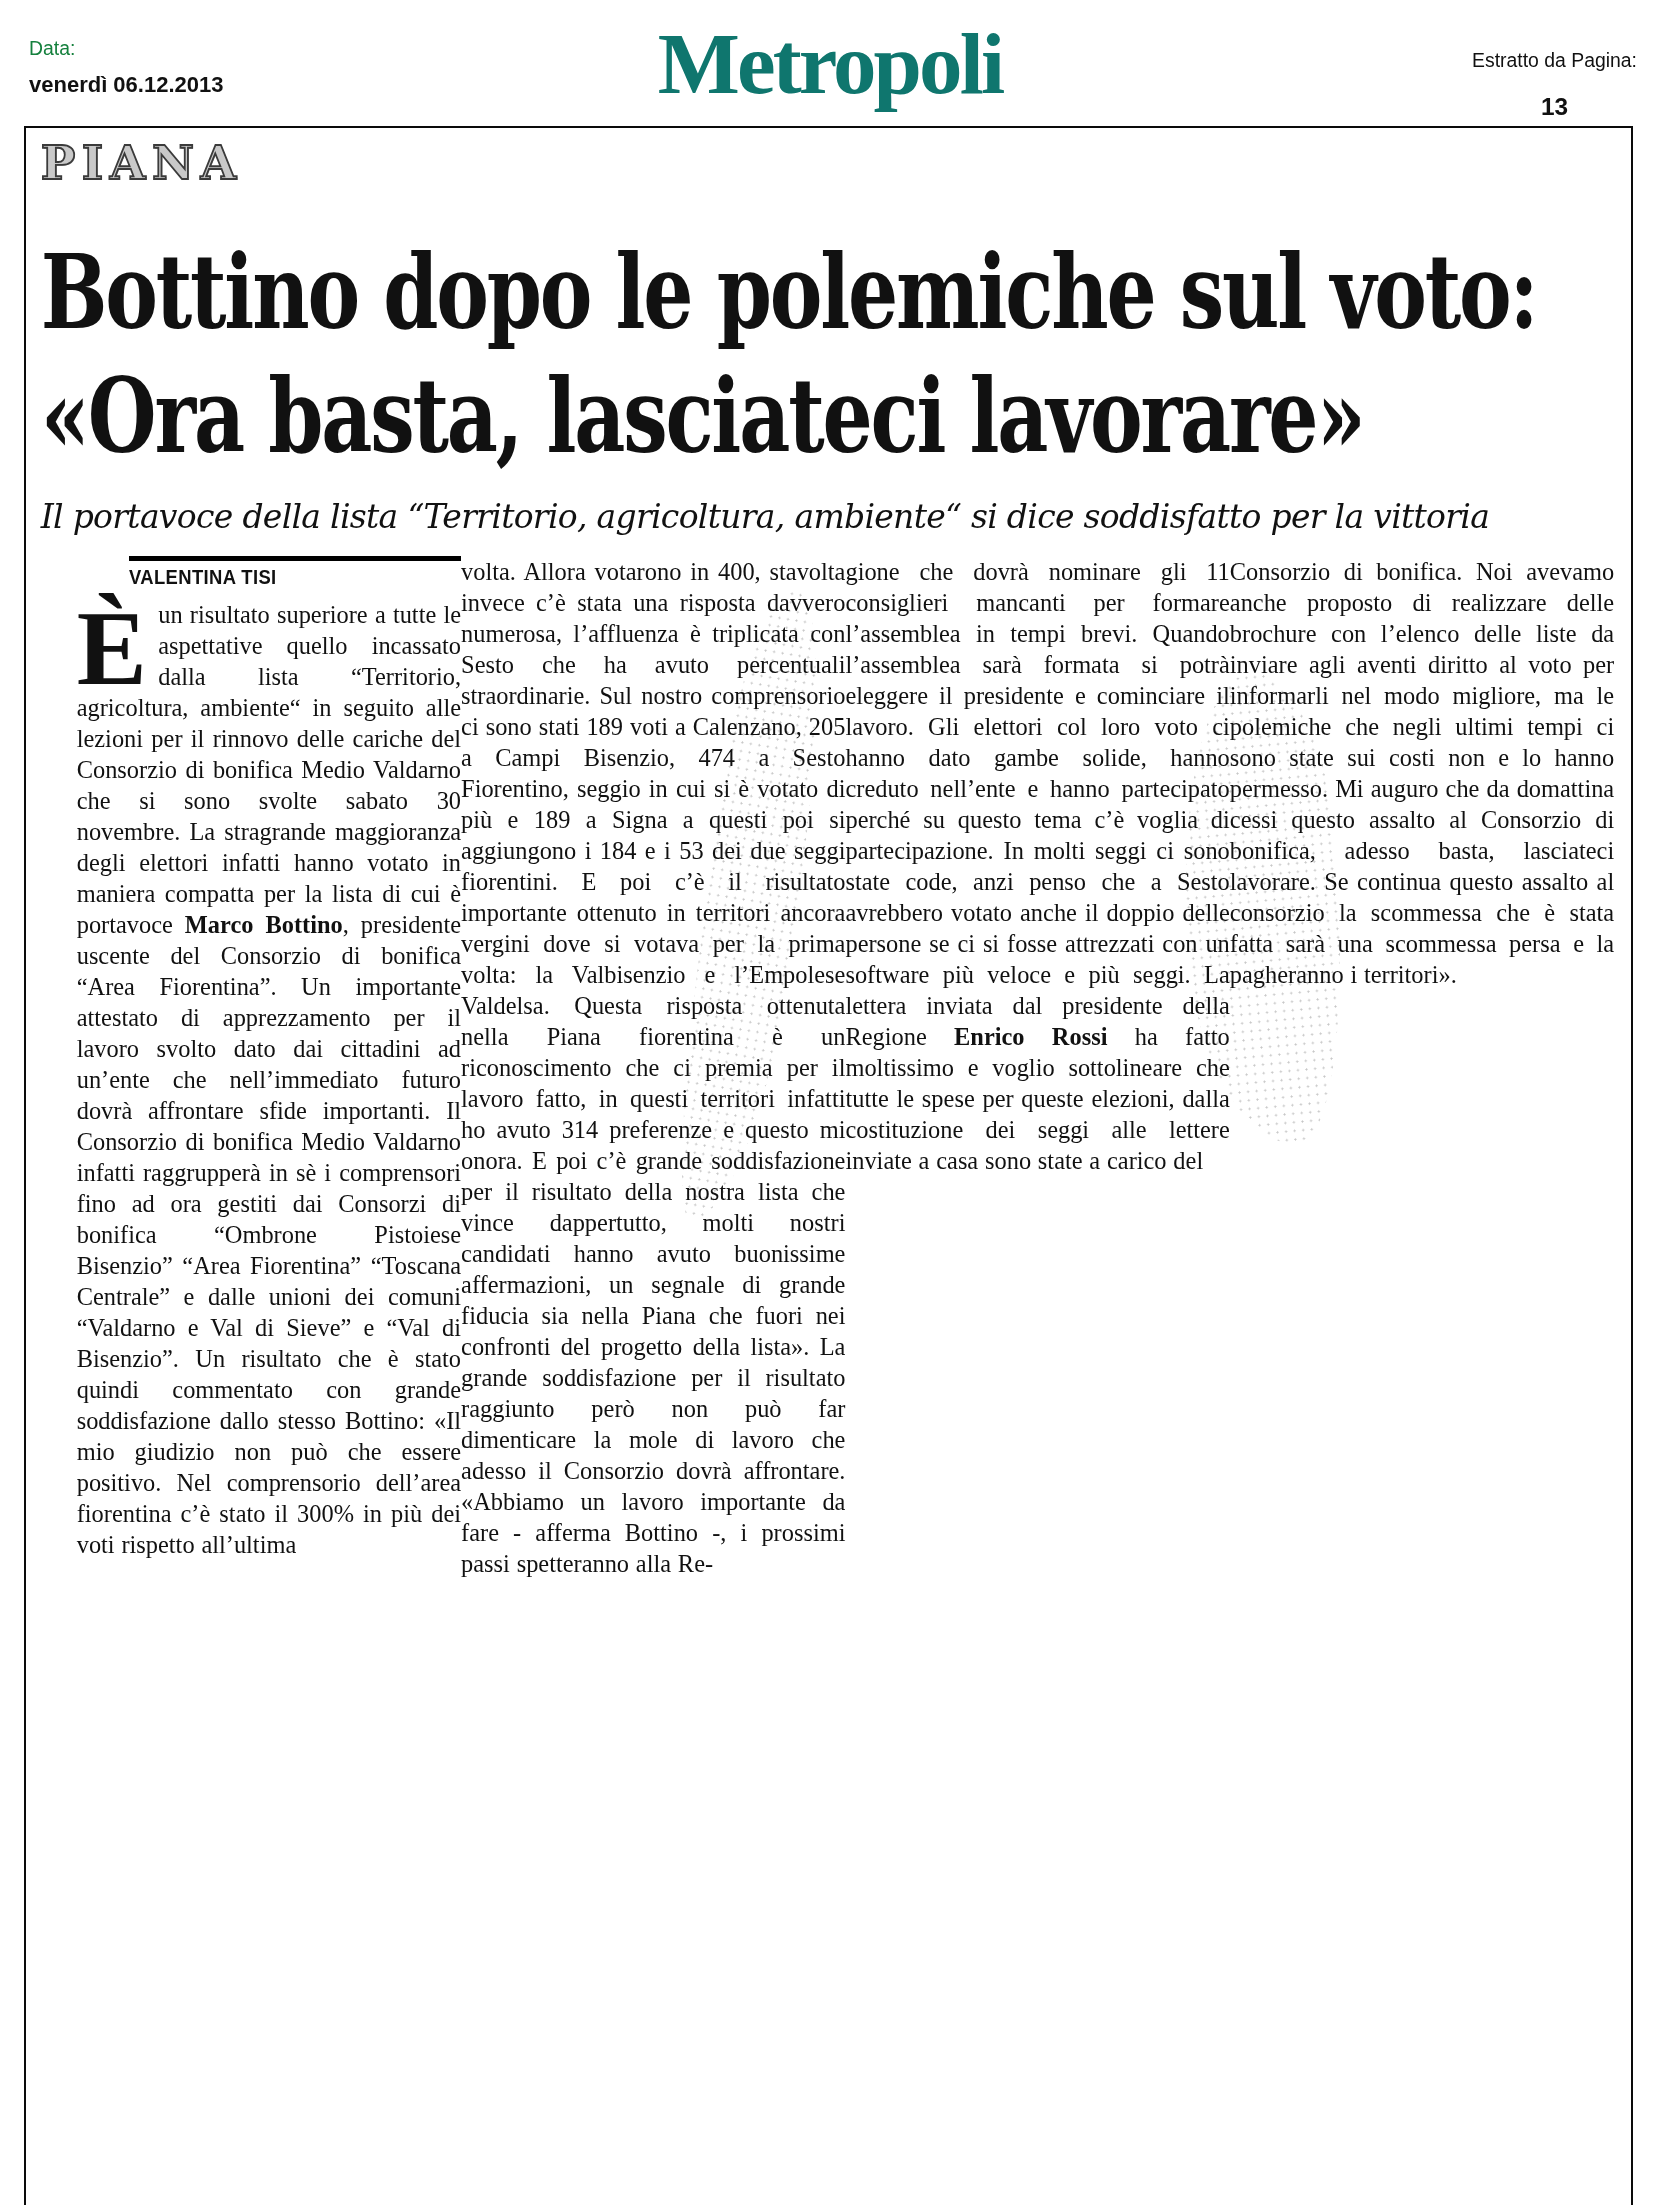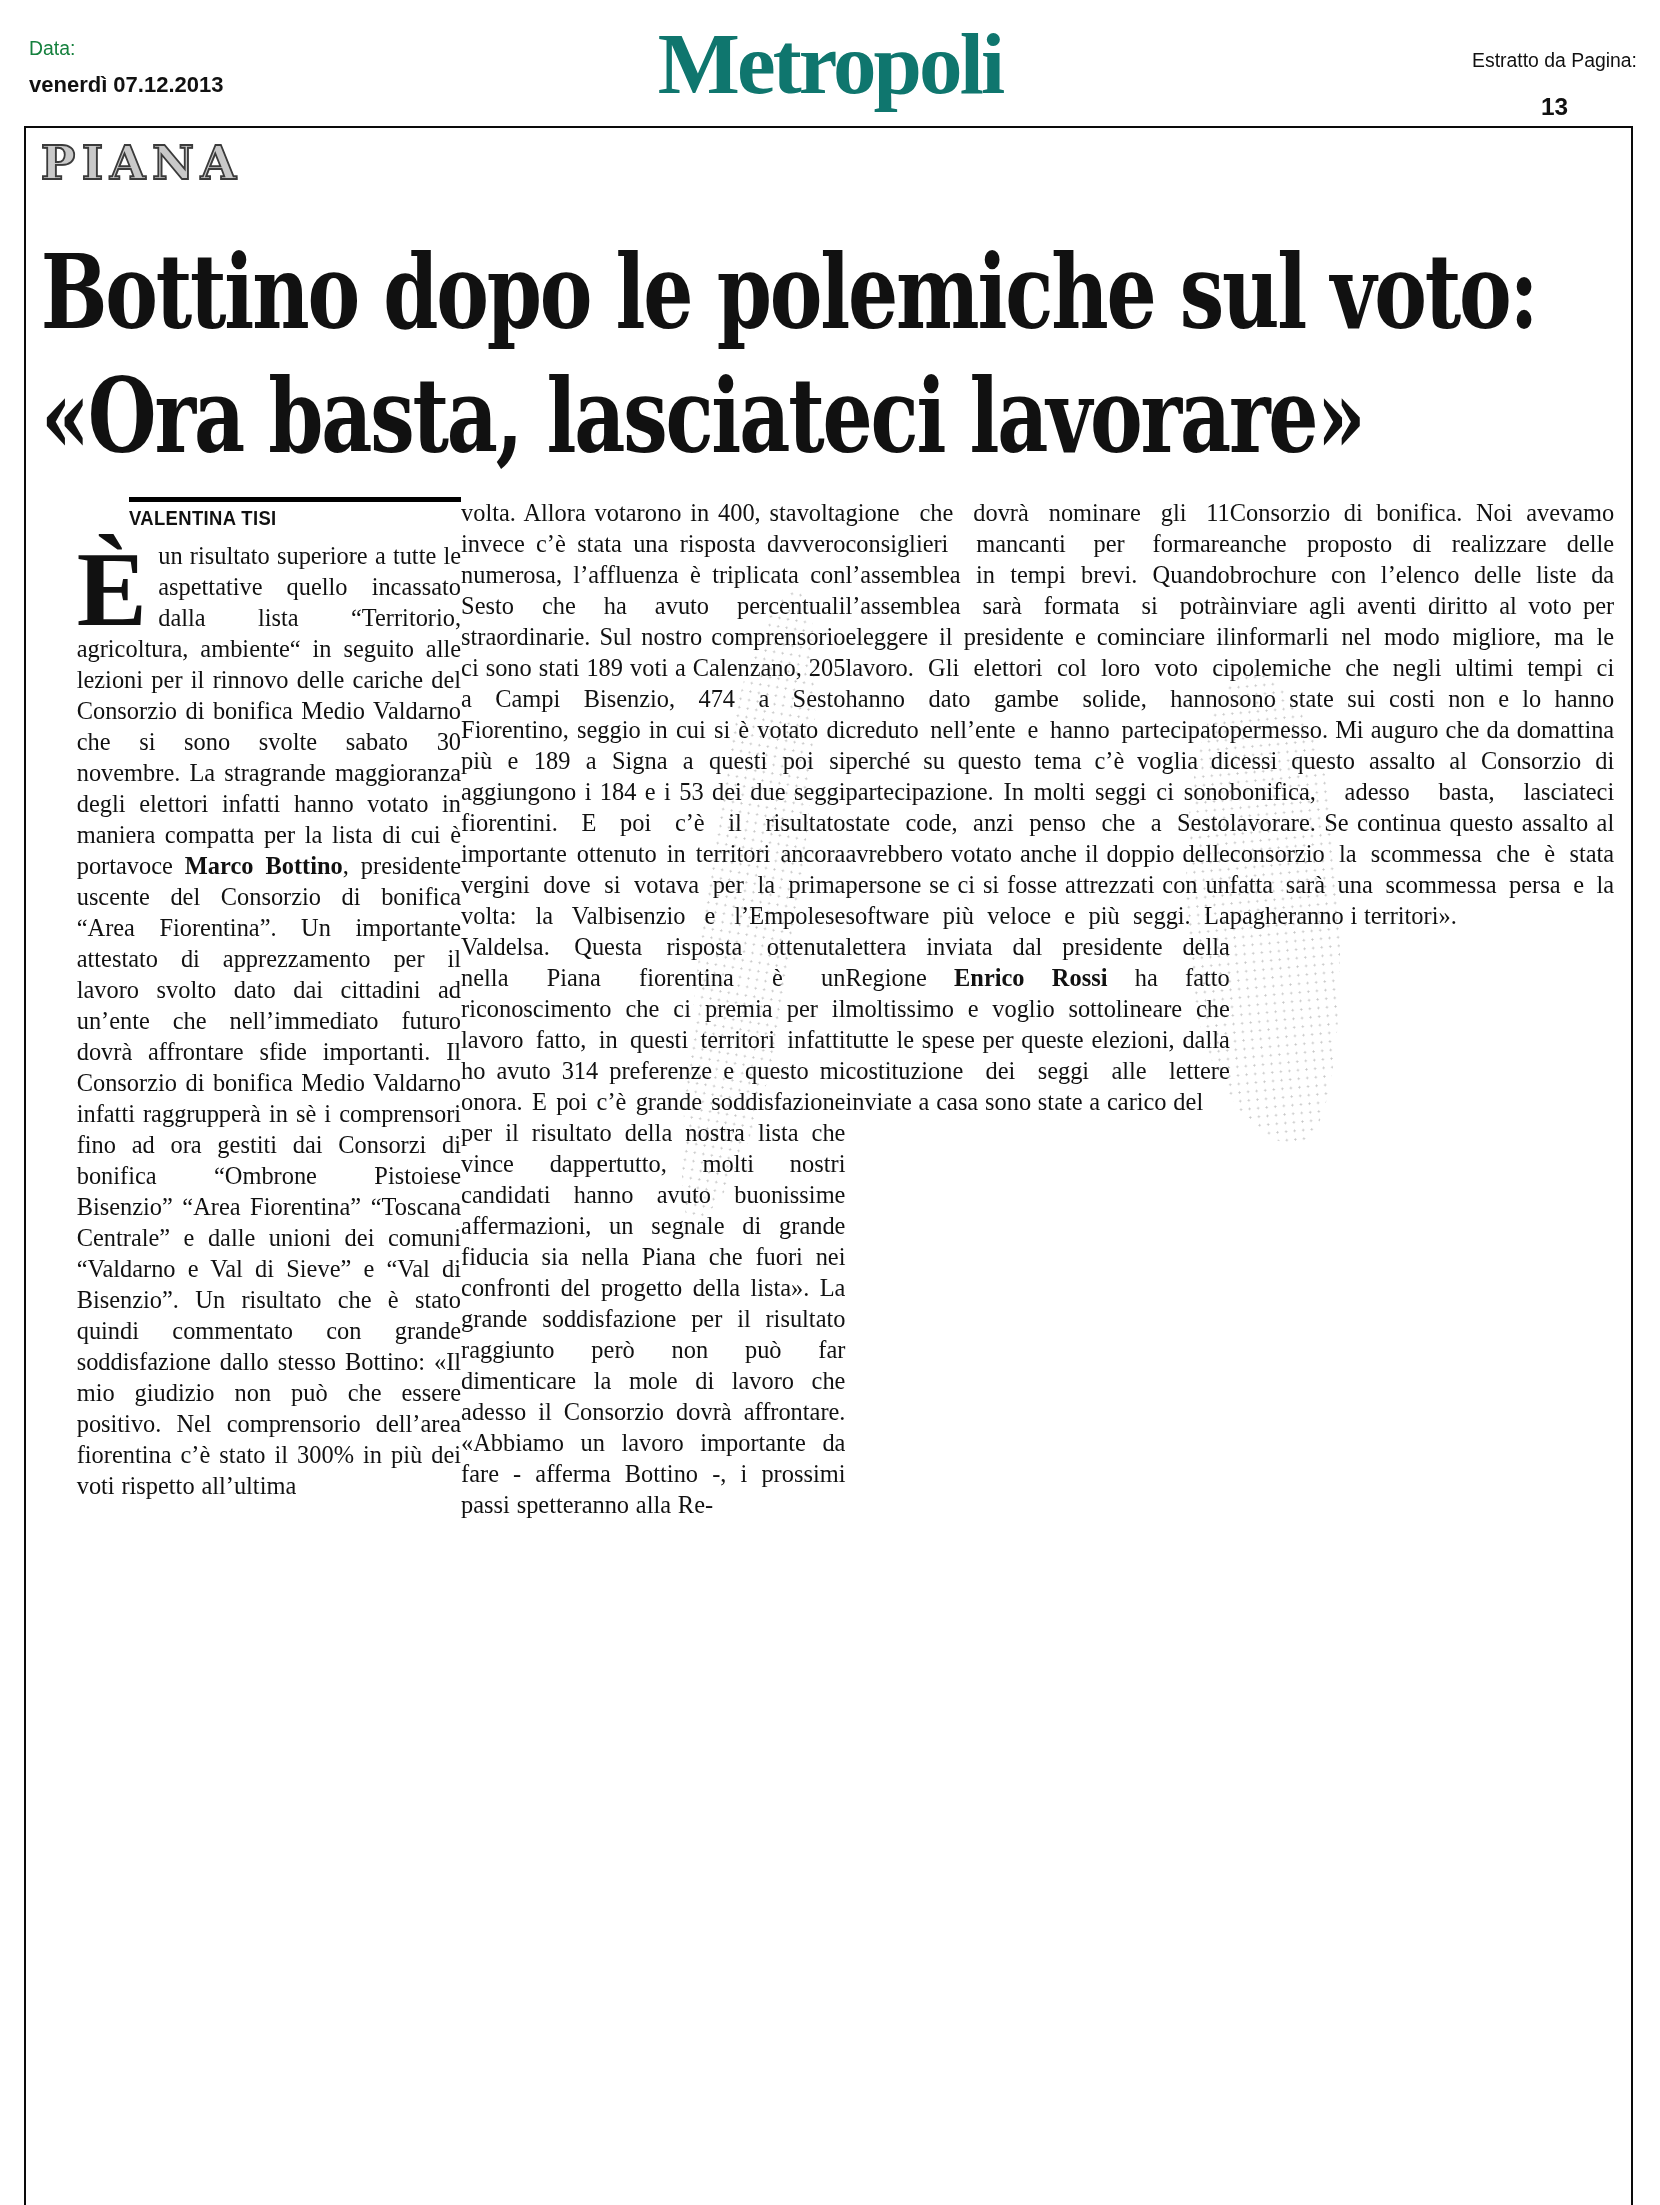--- a/index.html
+++ b/index.html
@@ -135,39 +135,40 @@
     border-radius: 55% 45% 40% 60% / 60% 35% 65% 40%;
   }
 </style>
 </head>
 <body>
 
 <div class="page">
 
   <div class="top-left">
     <div class="label">Data:</div>
-    <div class="value">venerdì 07.12.2013</div>
+    <div class="value">venerdì 06.12.2013</div>
   </div>
 
   <div class="masthead">Metropoli</div>
 
   <div class="top-right">
     <div class="label">Estratto da Pagina:</div>
     <div class="value">13</div>
   </div>
 
   <div class="article-box">
 
     <div class="kicker">PIANA</div>
 
     <h1 class="headline">
       <span class="hl">Bottino dopo le polemiche sul voto:</span>
       <span class="hl">«Ora basta, lasciateci lavorare»</span>
     </h1>
 
+    <div class="subhead">Il portavoce della lista “Territorio, agricoltura, ambiente“ si dice soddisfatto per la vittoria</div>
 
     <div class="columns">
 
       <div class="col">
         <div class="byline-block">
           <div class="byline-rule"></div>
           <div class="byline">VALENTINA TISI</div>
         </div>
         <p class="body-text"><span class="dropcap">È</span><span>un risultato superiore a tutte le aspettative quello incassato dalla lista “Territorio, agricoltura, ambiente“ in seguito alle lezioni per il rinnovo delle cariche del Consorzio di bonifica Medio Valdarno che si sono svolte sabato 30 novembre. La stragrande maggioranza degli elettori infatti hanno votato in maniera compatta per la lista di cui è portavoce </span><b>Marco Bottino</b><span>, presidente uscente del Consorzio di bonifica “Area Fiorentina”. Un importante attestato di apprezzamento per il lavoro svolto dato dai cittadini ad un’ente che nell’immediato futuro dovrà affrontare sfide importanti. Il Consorzio di bonifica Medio Valdarno infatti raggrupperà in sè i comprensori fino ad ora gestiti dai Consorzi di bonifica “Ombrone Pistoiese Bisenzio” “Area Fiorentina” “Toscana Centrale” e dalle unioni dei comuni “Valdarno e Val di Sieve” e “Val di Bisenzio”. Un risultato che è stato quindi commentato con grande soddisfazione dallo stesso Bottino: «Il mio giudizio non può che essere positivo. Nel comprensorio dell’area fiorentina c’è stato il 300% in più dei voti rispetto all’ultima</span></p>
       </div>

